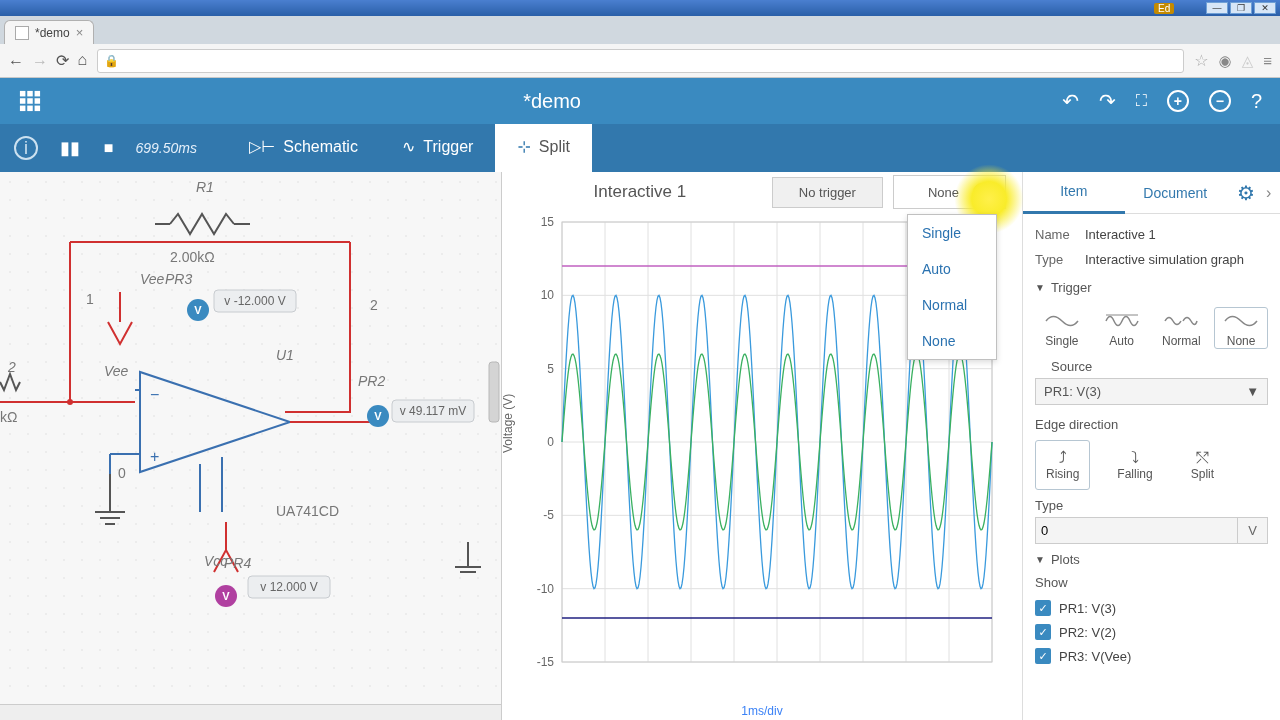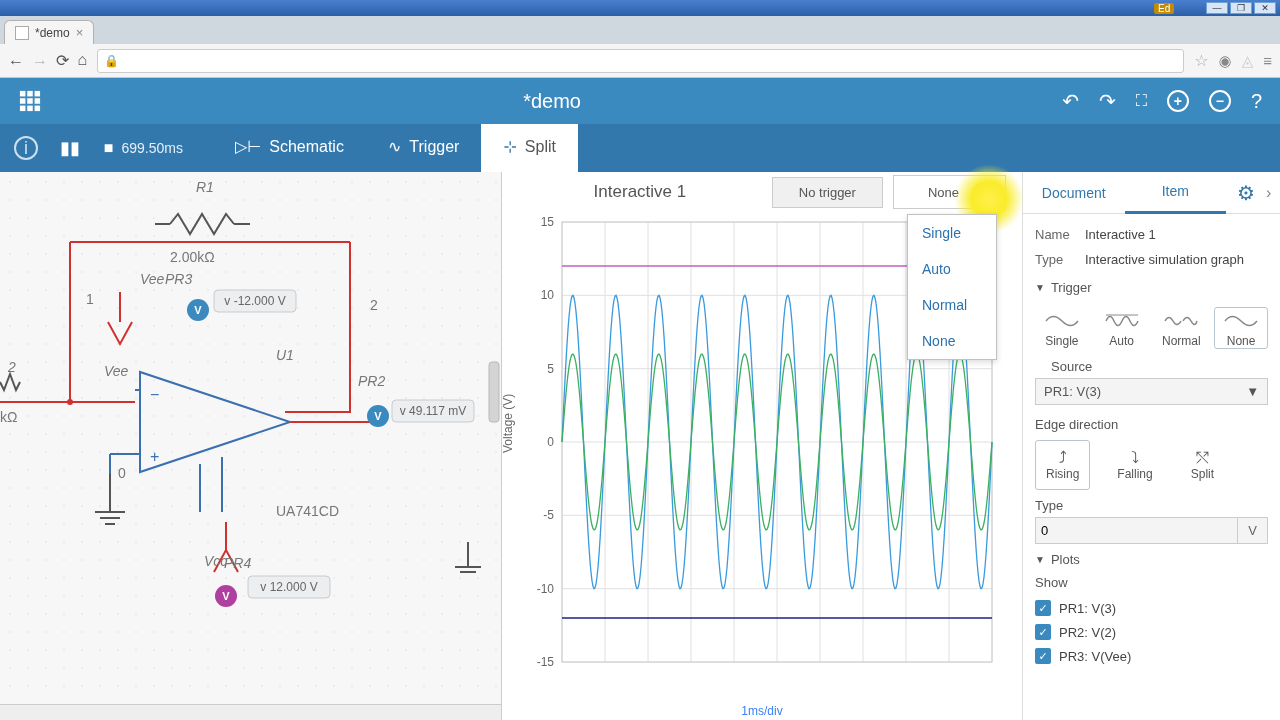--- a/index.html
+++ b/index.html
@@ -27,21 +27,21 @@
 .app-top .grid-icon svg {width:22px; height:22px;}
 .app-top .title { flex:1; text-align:center; font-weight:400;}
 .app-top .tools { display:flex; align-items:center; gap:20px; padding:0 18px;}
 .app-top .tools span {font-size:20px;}
 .app-top .tools .circle-btn { width:22px; height:22px; border:2px solid #fff; border-radius:50%; display:flex; align-items:center; justify-content:center; font-size:14px; font-weight:bold;}
 
 
 .sec-bar { height: 48px; background:#3278ad; display:flex; align-items:center; color:#fff;}
 .sec-bar .info-icon { width:50px; display:flex; justify-content:center; font-size:18px; border:2px solid #cce1f0; border-radius:50%; width:24px; height:24px; margin:0 14px; align-items:center; color:#cce1f0;}
 .sec-bar .play-ctrl { display:flex; gap:24px; align-items:center; padding:0 8px;}
-.sec-bar .timer { font-size:14px; color:#e4effa; margin-right:30px;}
+.sec-bar .timer { font-size:14px; color:#e4effa; margin-left:14px; margin-right:30px;font-style:italic;}
 .sec-bar .view-tabs { display:flex; height:100%;}
 .view-tab { padding:0 22px; display:flex; align-items:center; gap:8px; font-size:16px; border-bottom:3px solid transparent; cursor:pointer;}
 .view-tab.active-fill { background:#fff; color:#555;}
 
 
 .main { display:flex; height:calc(720px - 16px - 28px - 34px - 46px - 48px); }
 .schematic { width:502px; background:#f7f7f7; position:relative; overflow:hidden; border-right:1px solid #ccc;}
 .grapher { flex:1; position:relative; background:#fff;}
 .sidebar { width:258px; border-left:1px solid #ddd; background:#fff; display:flex; flex-direction:column; overflow:hidden;}
 
@@ -1103,22 +1103,22 @@
           <line x1="60" y1="53.99999999999999" x2="490" y2="53.99999999999999" stroke="#c060c0" stroke-width="1.5"></line>
           <line x1="60" y1="406" x2="490" y2="406" stroke="#202080" stroke-width="1.5"></line>
           <polyline points="60,230.0 61,208.6 62,187.7 63,167.7 64,149.1 65,132.1 66,117.3 67,104.8 68,95.0 69,88.1 70,84.2 71,83.4 72,85.8 73,91.2 74,99.6 75,110.7 76,124.4 77,140.4 78,158.2 79,177.6 80,198.1 81,219.3 82,240.7 83,261.9 84,282.4 85,301.8 86,319.6 87,335.6 88,349.3 89,360.4 90,368.8 91,374.2 92,376.6 93,375.8 94,371.9 95,365.0 96,355.2 97,342.7 98,327.9 99,310.9 100,292.3 101,272.3 102,251.4 103,230.0 104,208.6 105,187.7 106,167.7 107,149.1 108,132.1 109,117.3 110,104.8 111,95.0 112,88.1 113,84.2 114,83.4 115,85.8 116,91.2 117,99.6 118,110.7 119,124.4 120,140.4 121,158.2 122,177.6 123,198.1 124,219.3 125,240.7 126,261.9 127,282.4 128,301.8 129,319.6 130,335.6 131,349.3 132,360.4 133,368.8 134,374.2 135,376.6 136,375.8 137,371.9 138,365.0 139,355.2 140,342.7 141,327.9 142,310.9 143,292.3 144,272.3 145,251.4 146,230.0 147,208.6 148,187.7 149,167.7 150,149.1 151,132.1 152,117.3 153,104.8 154,95.0 155,88.1 156,84.2 157,83.4 158,85.8 159,91.2 160,99.6 161,110.7 162,124.4 163,140.4 164,158.2 165,177.6 166,198.1 167,219.3 168,240.7 169,261.9 170,282.4 171,301.8 172,319.6 173,335.6 174,349.3 175,360.4 176,368.8 177,374.2 178,376.6 179,375.8 180,371.9 181,365.0 182,355.2 183,342.7 184,327.9 185,310.9 186,292.3 187,272.3 188,251.4 189,230.0 190,208.6 191,187.7 192,167.7 193,149.1 194,132.1 195,117.3 196,104.8 197,95.0 198,88.1 199,84.2 200,83.4 201,85.8 202,91.2 203,99.6 204,110.7 205,124.4 206,140.4 207,158.2 208,177.6 209,198.1 210,219.3 211,240.7 212,261.9 213,282.4 214,301.8 215,319.6 216,335.6 217,349.3 218,360.4 219,368.8 220,374.2 221,376.6 222,375.8 223,371.9 224,365.0 225,355.2 226,342.7 227,327.9 228,310.9 229,292.3 230,272.3 231,251.4 232,230.0 233,208.6 234,187.7 235,167.7 236,149.1 237,132.1 238,117.3 239,104.8 240,95.0 241,88.1 242,84.2 243,83.4 244,85.8 245,91.2 246,99.6 247,110.7 248,124.4 249,140.4 250,158.2 251,177.6 252,198.1 253,219.3 254,240.7 255,261.9 256,282.4 257,301.8 258,319.6 259,335.6 260,349.3 261,360.4 262,368.8 263,374.2 264,376.6 265,375.8 266,371.9 267,365.0 268,355.2 269,342.7 270,327.9 271,310.9 272,292.3 273,272.3 274,251.4 275,230.0 276,208.6 277,187.7 278,167.7 279,149.1 280,132.1 281,117.3 282,104.8 283,95.0 284,88.1 285,84.2 286,83.4 287,85.8 288,91.2 289,99.6 290,110.7 291,124.4 292,140.4 293,158.2 294,177.6 295,198.1 296,219.3 297,240.7 298,261.9 299,282.4 300,301.8 301,319.6 302,335.6 303,349.3 304,360.4 305,368.8 306,374.2 307,376.6 308,375.8 309,371.9 310,365.0 311,355.2 312,342.7 313,327.9 314,310.9 315,292.3 316,272.3 317,251.4 318,230.0 319,208.6 320,187.7 321,167.7 322,149.1 323,132.1 324,117.3 325,104.8 326,95.0 327,88.1 328,84.2 329,83.4 330,85.8 331,91.2 332,99.6 333,110.7 334,124.4 335,140.4 336,158.2 337,177.6 338,198.1 339,219.3 340,240.7 341,261.9 342,282.4 343,301.8 344,319.6 345,335.6 346,349.3 347,360.4 348,368.8 349,374.2 350,376.6 351,375.8 352,371.9 353,365.0 354,355.2 355,342.7 356,327.9 357,310.9 358,292.3 359,272.3 360,251.4 361,230.0 362,208.6 363,187.7 364,167.7 365,149.1 366,132.1 367,117.3 368,104.8 369,95.0 370,88.1 371,84.2 372,83.4 373,85.8 374,91.2 375,99.6 376,110.7 377,124.4 378,140.4 379,158.2 380,177.6 381,198.1 382,219.3 383,240.7 384,261.9 385,282.4 386,301.8 387,319.6 388,335.6 389,349.3 390,360.4 391,368.8 392,374.2 393,376.6 394,375.8 395,371.9 396,365.0 397,355.2 398,342.7 399,327.9 400,310.9 401,292.3 402,272.3 403,251.4 404,230.0 405,208.6 406,187.7 407,167.7 408,149.1 409,132.1 410,117.3 411,104.8 412,95.0 413,88.1 414,84.2 415,83.4 416,85.8 417,91.2 418,99.6 419,110.7 420,124.4 421,140.4 422,158.2 423,177.6 424,198.1 425,219.3 426,240.7 427,261.9 428,282.4 429,301.8 430,319.6 431,335.6 432,349.3 433,360.4 434,368.8 435,374.2 436,376.6 437,375.8 438,371.9 439,365.0 440,355.2 441,342.7 442,327.9 443,310.9 444,292.3 445,272.3 446,251.4 447,230.0 448,208.6 449,187.7 450,167.7 451,149.1 452,132.1 453,117.3 454,104.8 455,95.0 456,88.1 457,84.2 458,83.4 459,85.8 460,91.2 461,99.6 462,110.7 463,124.4 464,140.4 465,158.2 466,177.6 467,198.1 468,219.3 469,240.7 470,261.9 471,282.4 472,301.8 473,319.6 474,335.6 475,349.3 476,360.4 477,368.8 478,374.2 479,376.6 480,375.8 481,371.9 482,365.0 483,355.2 484,342.7 485,327.9 486,310.9 487,292.3 488,272.3 489,251.4 490,230.0" fill="none" stroke="#3a9add" stroke-width="1.3"></polyline>
           <polyline points="60,230.0 61,217.2 62,204.6 63,192.6 64,181.4 65,171.3 66,162.4 67,154.9 68,149.0 69,144.9 70,142.5 71,142.1 72,143.5 73,146.7 74,151.7 75,158.4 76,166.6 77,176.2 78,186.9 79,198.6 80,210.9 81,223.6 82,236.4 83,249.1 84,261.4 85,273.1 86,283.8 87,293.4 88,301.6 89,308.3 90,313.3 91,316.5 92,317.9 93,317.5 94,315.1 95,311.0 96,305.1 97,297.6 98,288.7 99,278.6 100,267.4 101,255.4 102,242.8 103,230.0 104,217.2 105,204.6 106,192.6 107,181.4 108,171.3 109,162.4 110,154.9 111,149.0 112,144.9 113,142.5 114,142.1 115,143.5 116,146.7 117,151.7 118,158.4 119,166.6 120,176.2 121,186.9 122,198.6 123,210.9 124,223.6 125,236.4 126,249.1 127,261.4 128,273.1 129,283.8 130,293.4 131,301.6 132,308.3 133,313.3 134,316.5 135,317.9 136,317.5 137,315.1 138,311.0 139,305.1 140,297.6 141,288.7 142,278.6 143,267.4 144,255.4 145,242.8 146,230.0 147,217.2 148,204.6 149,192.6 150,181.4 151,171.3 152,162.4 153,154.9 154,149.0 155,144.9 156,142.5 157,142.1 158,143.5 159,146.7 160,151.7 161,158.4 162,166.6 163,176.2 164,186.9 165,198.6 166,210.9 167,223.6 168,236.4 169,249.1 170,261.4 171,273.1 172,283.8 173,293.4 174,301.6 175,308.3 176,313.3 177,316.5 178,317.9 179,317.5 180,315.1 181,311.0 182,305.1 183,297.6 184,288.7 185,278.6 186,267.4 187,255.4 188,242.8 189,230.0 190,217.2 191,204.6 192,192.6 193,181.4 194,171.3 195,162.4 196,154.9 197,149.0 198,144.9 199,142.5 200,142.1 201,143.5 202,146.7 203,151.7 204,158.4 205,166.6 206,176.2 207,186.9 208,198.6 209,210.9 210,223.6 211,236.4 212,249.1 213,261.4 214,273.1 215,283.8 216,293.4 217,301.6 218,308.3 219,313.3 220,316.5 221,317.9 222,317.5 223,315.1 224,311.0 225,305.1 226,297.6 227,288.7 228,278.6 229,267.4 230,255.4 231,242.8 232,230.0 233,217.2 234,204.6 235,192.6 236,181.4 237,171.3 238,162.4 239,154.9 240,149.0 241,144.9 242,142.5 243,142.1 244,143.5 245,146.7 246,151.7 247,158.4 248,166.6 249,176.2 250,186.9 251,198.6 252,210.9 253,223.6 254,236.4 255,249.1 256,261.4 257,273.1 258,283.8 259,293.4 260,301.6 261,308.3 262,313.3 263,316.5 264,317.9 265,317.5 266,315.1 267,311.0 268,305.1 269,297.6 270,288.7 271,278.6 272,267.4 273,255.4 274,242.8 275,230.0 276,217.2 277,204.6 278,192.6 279,181.4 280,171.3 281,162.4 282,154.9 283,149.0 284,144.9 285,142.5 286,142.1 287,143.5 288,146.7 289,151.7 290,158.4 291,166.6 292,176.2 293,186.9 294,198.6 295,210.9 296,223.6 297,236.4 298,249.1 299,261.4 300,273.1 301,283.8 302,293.4 303,301.6 304,308.3 305,313.3 306,316.5 307,317.9 308,317.5 309,315.1 310,311.0 311,305.1 312,297.6 313,288.7 314,278.6 315,267.4 316,255.4 317,242.8 318,230.0 319,217.2 320,204.6 321,192.6 322,181.4 323,171.3 324,162.4 325,154.9 326,149.0 327,144.9 328,142.5 329,142.1 330,143.5 331,146.7 332,151.7 333,158.4 334,166.6 335,176.2 336,186.9 337,198.6 338,210.9 339,223.6 340,236.4 341,249.1 342,261.4 343,273.1 344,283.8 345,293.4 346,301.6 347,308.3 348,313.3 349,316.5 350,317.9 351,317.5 352,315.1 353,311.0 354,305.1 355,297.6 356,288.7 357,278.6 358,267.4 359,255.4 360,242.8 361,230.0 362,217.2 363,204.6 364,192.6 365,181.4 366,171.3 367,162.4 368,154.9 369,149.0 370,144.9 371,142.5 372,142.1 373,143.5 374,146.7 375,151.7 376,158.4 377,166.6 378,176.2 379,186.9 380,198.6 381,210.9 382,223.6 383,236.4 384,249.1 385,261.4 386,273.1 387,283.8 388,293.4 389,301.6 390,308.3 391,313.3 392,316.5 393,317.9 394,317.5 395,315.1 396,311.0 397,305.1 398,297.6 399,288.7 400,278.6 401,267.4 402,255.4 403,242.8 404,230.0 405,217.2 406,204.6 407,192.6 408,181.4 409,171.3 410,162.4 411,154.9 412,149.0 413,144.9 414,142.5 415,142.1 416,143.5 417,146.7 418,151.7 419,158.4 420,166.6 421,176.2 422,186.9 423,198.6 424,210.9 425,223.6 426,236.4 427,249.1 428,261.4 429,273.1 430,283.8 431,293.4 432,301.6 433,308.3 434,313.3 435,316.5 436,317.9 437,317.5 438,315.1 439,311.0 440,305.1 441,297.6 442,288.7 443,278.6 444,267.4 445,255.4 446,242.8 447,230.0 448,217.2 449,204.6 450,192.6 451,181.4 452,171.3 453,162.4 454,154.9 455,149.0 456,144.9 457,142.5 458,142.1 459,143.5 460,146.7 461,151.7 462,158.4 463,166.6 464,176.2 465,186.9 466,198.6 467,210.9 468,223.6 469,236.4 470,249.1 471,261.4 472,273.1 473,283.8 474,293.4 475,301.6 476,308.3 477,313.3 478,316.5 479,317.9 480,317.5 481,315.1 482,311.0 483,305.1 484,297.6 485,288.7 486,278.6 487,267.4 488,255.4 489,242.8 490,230.0" fill="none" stroke="#3ab060" stroke-width="1.3"></polyline>
         </svg>
     </div>
   </div>
 
   <div class="sidebar">
     <div class="side-tabs">
+      <div class="side-tab active">Item</div>
       <div class="side-tab">Document</div>
-      <div class="side-tab active">Item</div>
       <div class="gear">⚙</div>
       <div style="width:14px;color:#888;font-size:16px">›</div>
     </div>
     <div class="side-content">
       <div class="side-row">
           <span class="label">Name</span>
           <span>Interactive 1</span>
         </div>
       <div class="side-row">
           <span class="label">Type</span>

